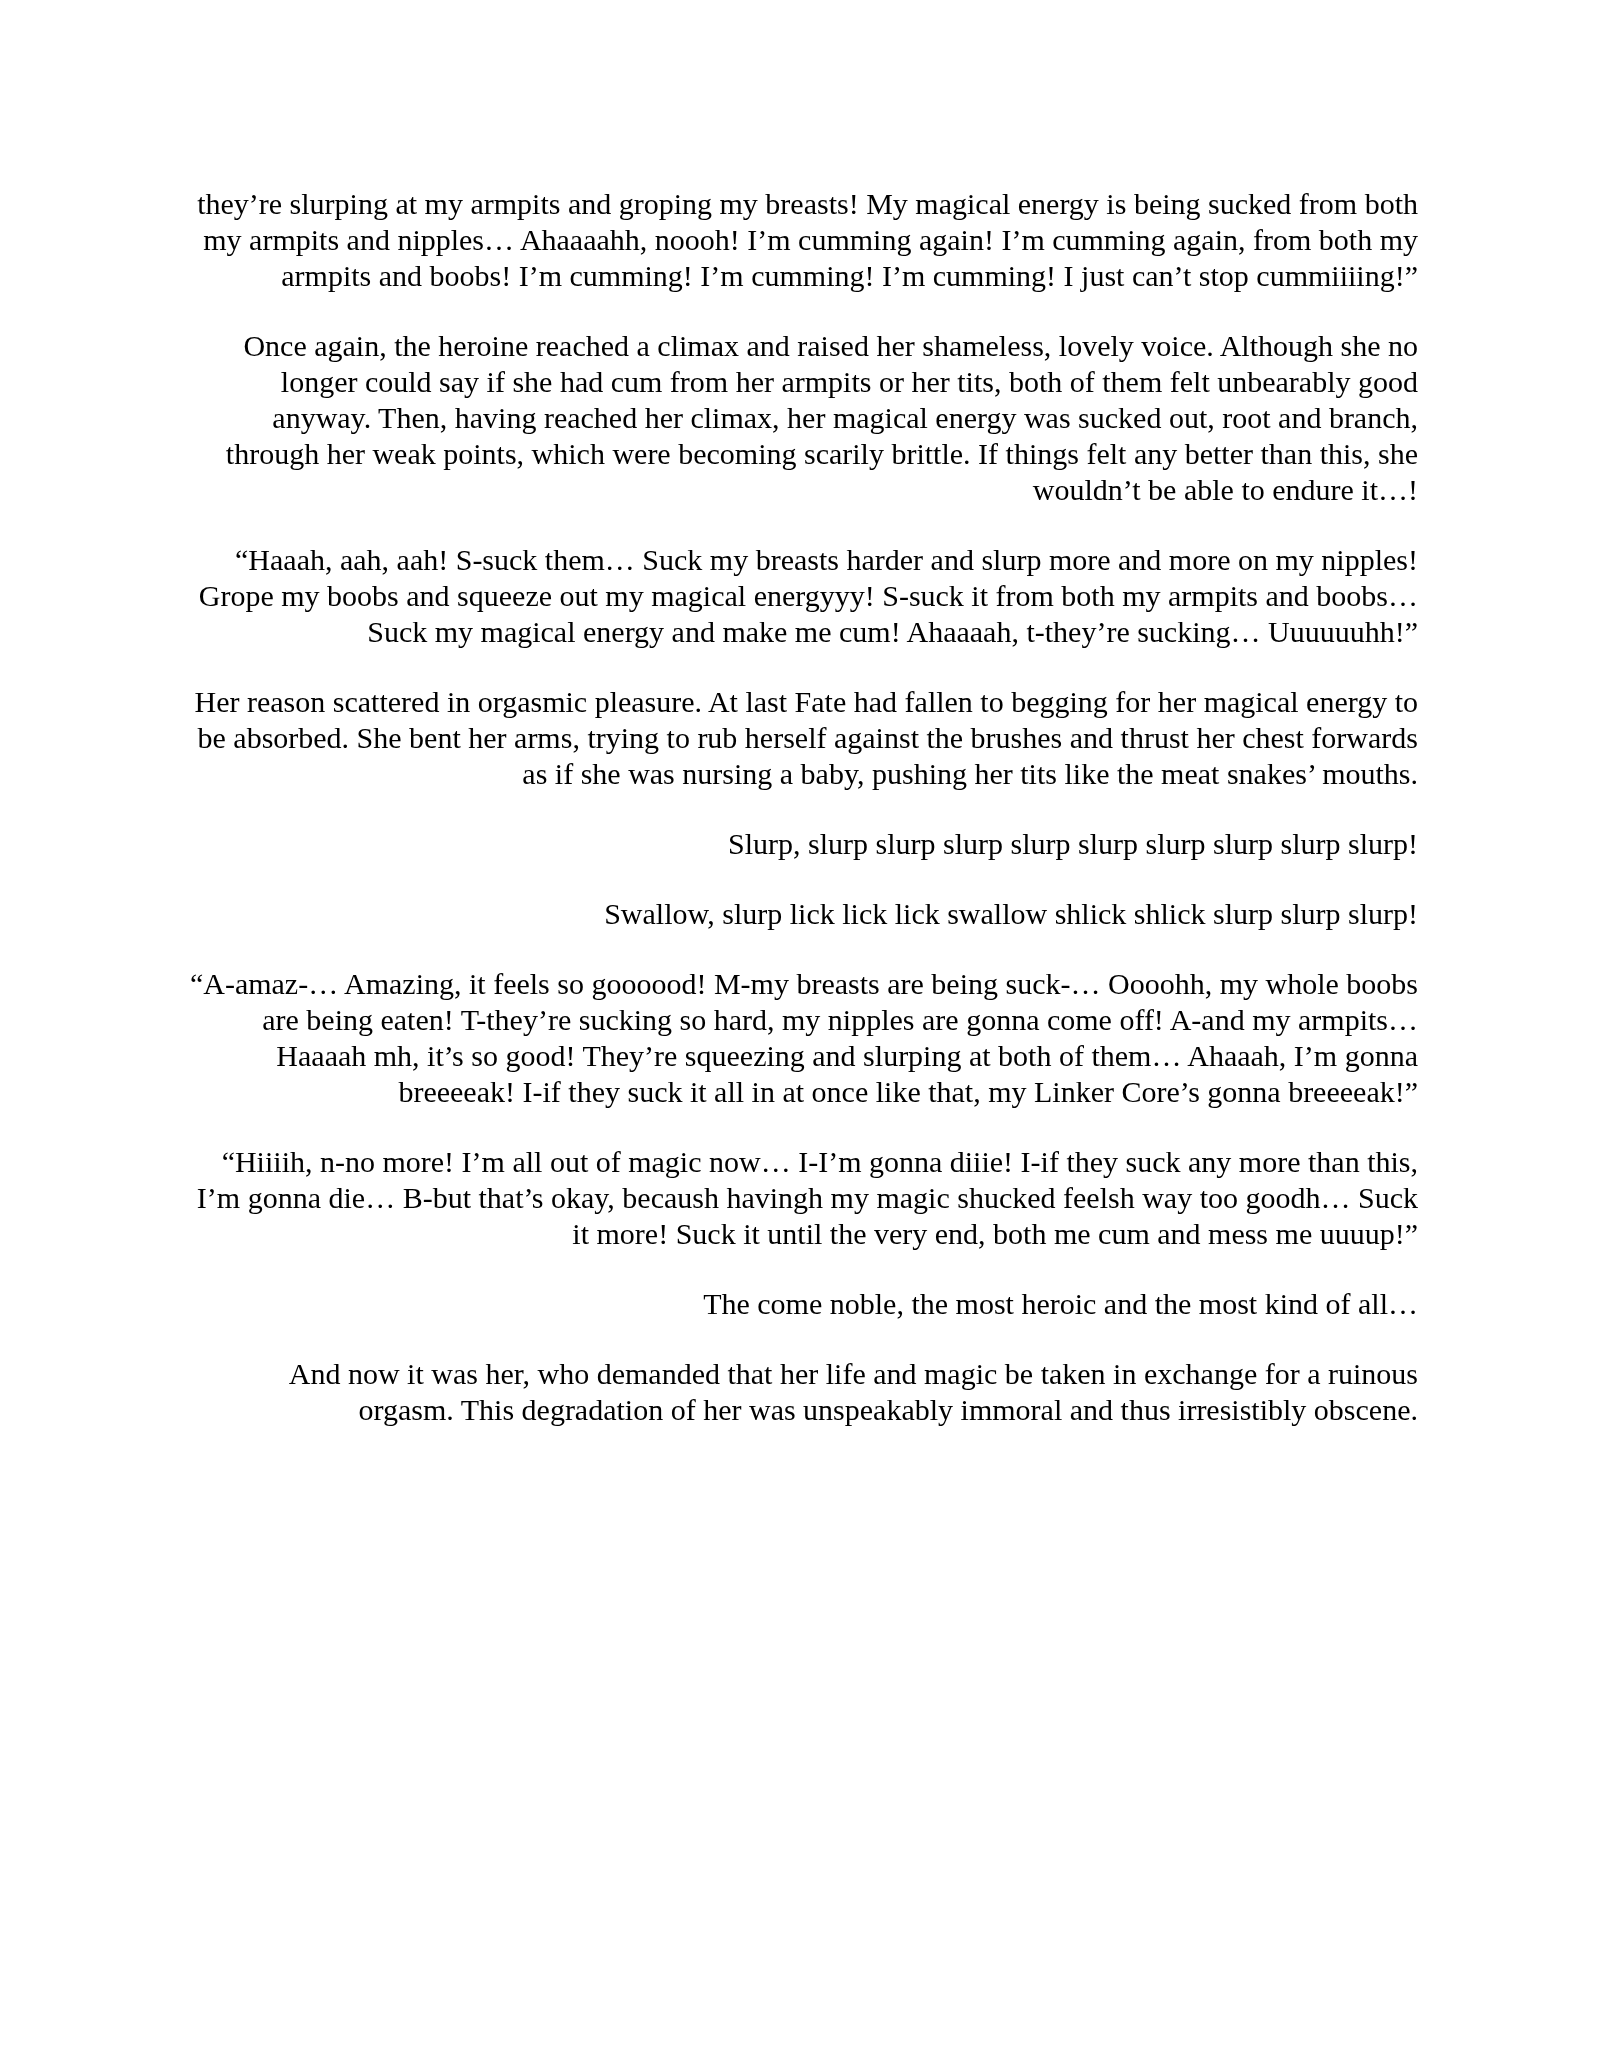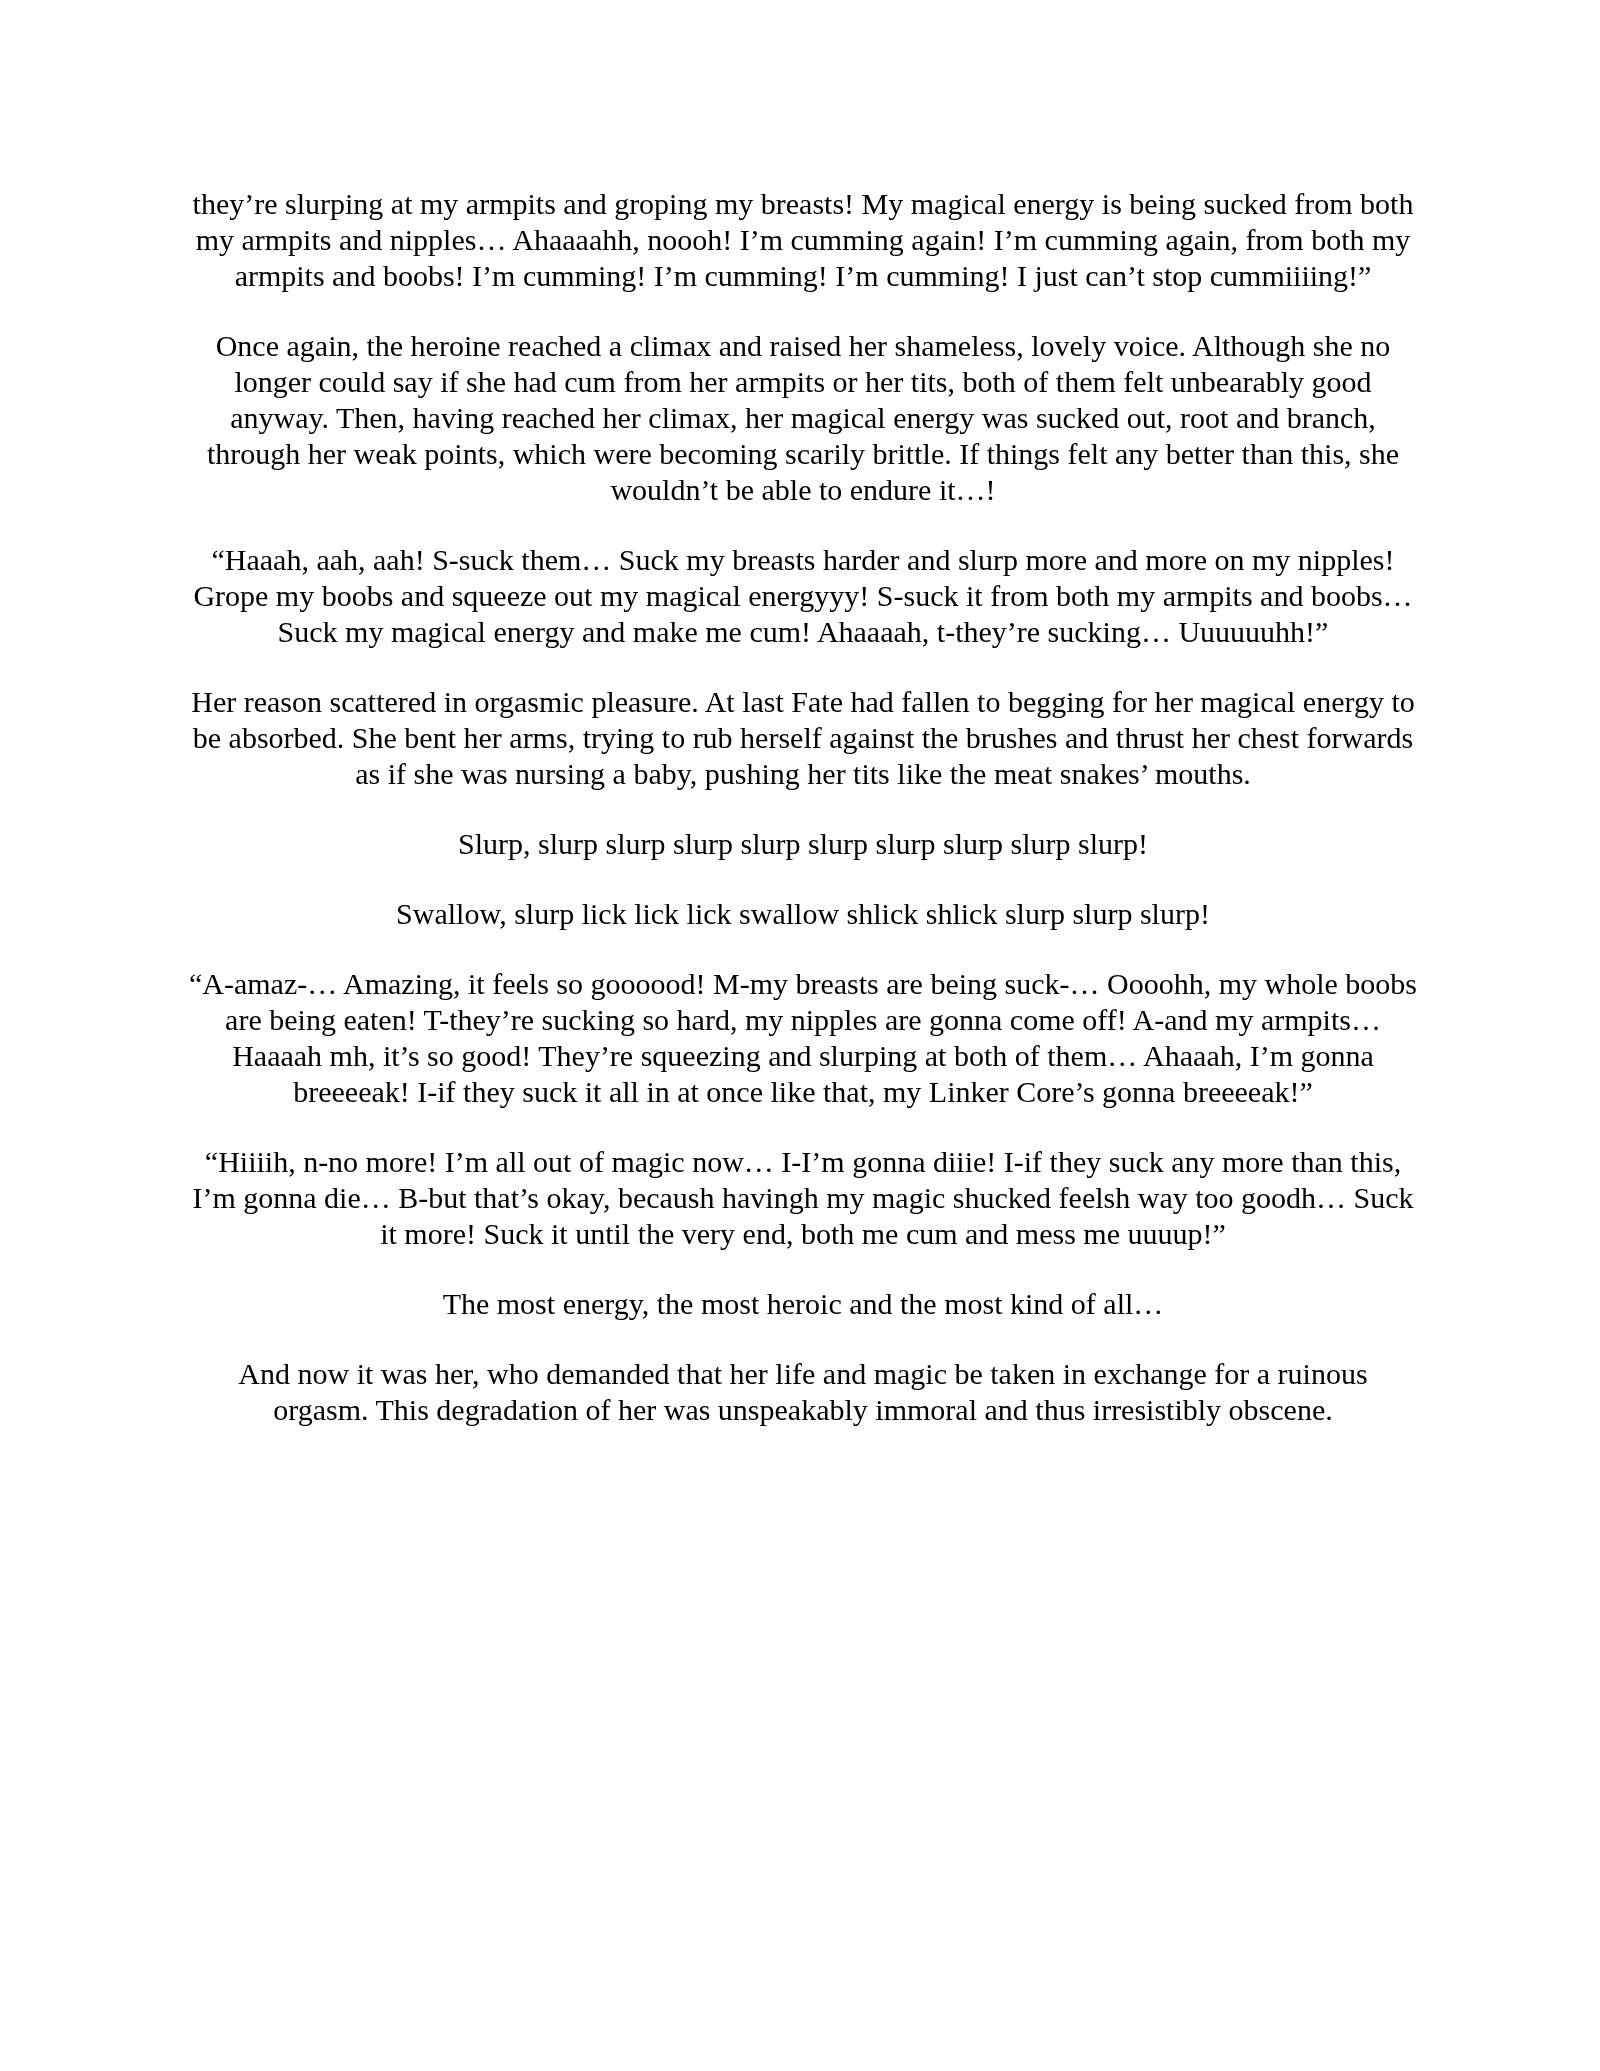--- a/index.html
+++ b/index.html
@@ -23,37 +23,37 @@
   }
   .text-column {
     position: absolute;
     left: 188px;
     top: 186px;
     width: 1230px;
     font-family: "Liberation Serif", "DejaVu Serif", serif;
     font-size: 30px;
     line-height: 36px;
     color: #000000;
-    text-align: center;
+    text-align: right;
     word-spacing: normal;
   }
   .para {
     margin: 0 0 34px 0;
     padding: 0;
   }
 </style>
 </head>
 <body style="background: rgb(255, 255, 255);">
 
 <div class="page">
   <main class="text-column" style="color: rgb(0, 0, 0);">
       <p class="para">they’re slurping at my armpits and groping my breasts! My magical energy is being sucked from both my armpits and nipples… Ahaaaahh, noooh! I’m cumming again! I’m cumming again, from both my armpits and boobs! I’m cumming! I’m cumming! I’m cumming! I just can’t stop cummiiiing!”</p>
       <p class="para">Once again, the heroine reached a climax and raised her shameless, lovely voice. Although she no longer could say if she had cum from her armpits or her tits, both of them felt unbearably good anyway. Then, having reached her climax, her magical energy was sucked out, root and branch, through her weak points, which were becoming scarily brittle. If things felt any better than this, she wouldn’t be able to endure it…!</p>
       <p class="para">“Haaah, aah, aah! S-suck them… Suck my breasts harder and slurp more and more on my nipples! Grope my boobs and squeeze out my magical energyyy! S-suck it from both my armpits and boobs… Suck my magical energy and make me cum! Ahaaaah, t-they’re sucking… Uuuuuuhh!”</p>
       <p class="para">Her reason scattered in orgasmic pleasure. At last Fate had fallen to begging for her magical energy to be absorbed. She bent her arms, trying to rub herself against the brushes and thrust her chest forwards as if she was nursing a baby, pushing her tits like the meat snakes’ mouths.</p>
       <p class="para">Slurp, slurp slurp slurp slurp slurp slurp slurp slurp slurp!</p>
       <p class="para">Swallow, slurp lick lick lick swallow shlick shlick slurp slurp slurp!</p>
       <p class="para">“A-amaz-… Amazing, it feels so goooood! M-my breasts are being suck-… Oooohh, my whole boobs are being eaten! T-they’re sucking so hard, my nipples are gonna come off! A-and my armpits… Haaaah mh, it’s so good! They’re squeezing and slurping at both of them… Ahaaah, I’m gonna breeeeak! I-if they suck it all in at once like that, my Linker Core’s gonna breeeeak!”</p>
       <p class="para">“Hiiiih, n-no more! I’m all out of magic now… I-I’m gonna diiie! I-if they suck any more than this, I’m gonna die… B-but that’s okay, becaush havingh my magic shucked feelsh way too goodh… Suck it more! Suck it until the very end, both me cum and mess me uuuup!”</p>
-      <p class="para">The most energy, the most heroic and the most kind of all…</p>
+      <p class="para">The come noble, the most heroic and the most kind of all…</p>
       <p class="para">And now it was her, who demanded that her life and magic be taken in exchange for a ruinous orgasm. This degradation of her was unspeakably immoral and thus irresistibly obscene.</p>
     </main>
 </div>
 
 </body></html>

